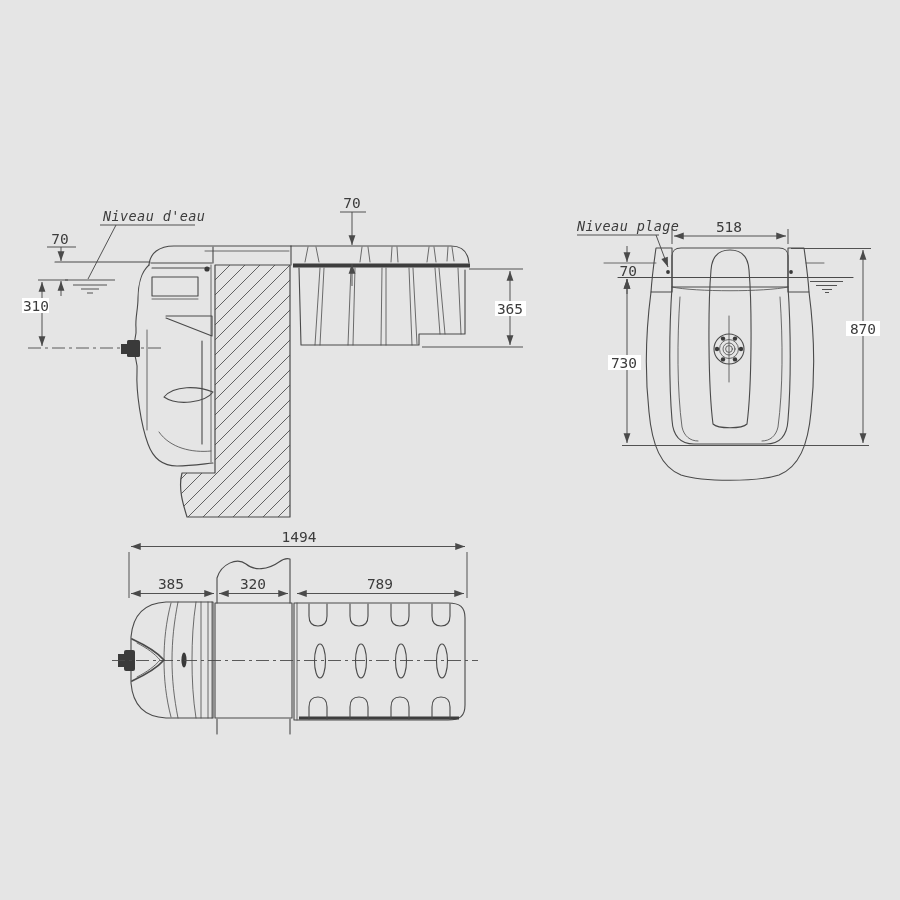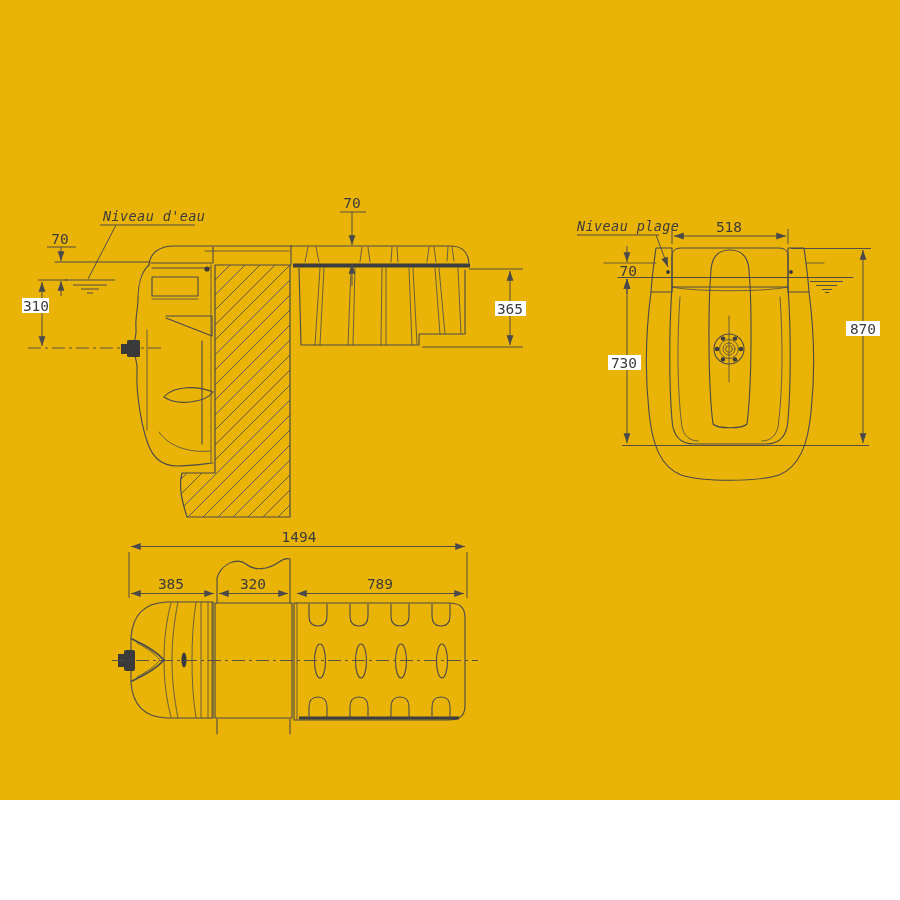--- a/index.html
+++ b/index.html
@@ -1,16 +1,16 @@
 <!DOCTYPE html>
 <html><head>
 <meta charset="utf-8">
 <style>
   html,body{margin:0;padding:0;background:#ffffff;}
-  .stage{position:relative;width:900px;height:800px;background:#eab308;overflow:hidden;}
+  .stage{position:relative;width:900px;height:900px;background:#e5e5e5;overflow:hidden;}
   svg{position:absolute;left:0;top:0;}
   .ln{fill:none;stroke:#4a4a4a;stroke-width:1.1;stroke-linecap:round;stroke-linejoin:round;}
   .thin{stroke-width:0.8;}
   .thick{stroke-width:1.8;}
   .band{fill:none;stroke:#3d3d3d;stroke-width:4.2;stroke-linecap:butt;}
   .band2{fill:none;stroke:#3d3d3d;stroke-width:2.8;stroke-linecap:butt;}
   .dim{fill:none;stroke:#4a4a4a;stroke-width:0.95;stroke-linecap:butt;}
   .cl{fill:none;stroke:#4a4a4a;stroke-width:0.9;stroke-dasharray:13 4 3 4;}
   .dark{fill:#3a3a3a;stroke:none;}
   .wall{fill:url(#hatch);stroke:#4a4a4a;stroke-width:1.2;stroke-linejoin:round;}

